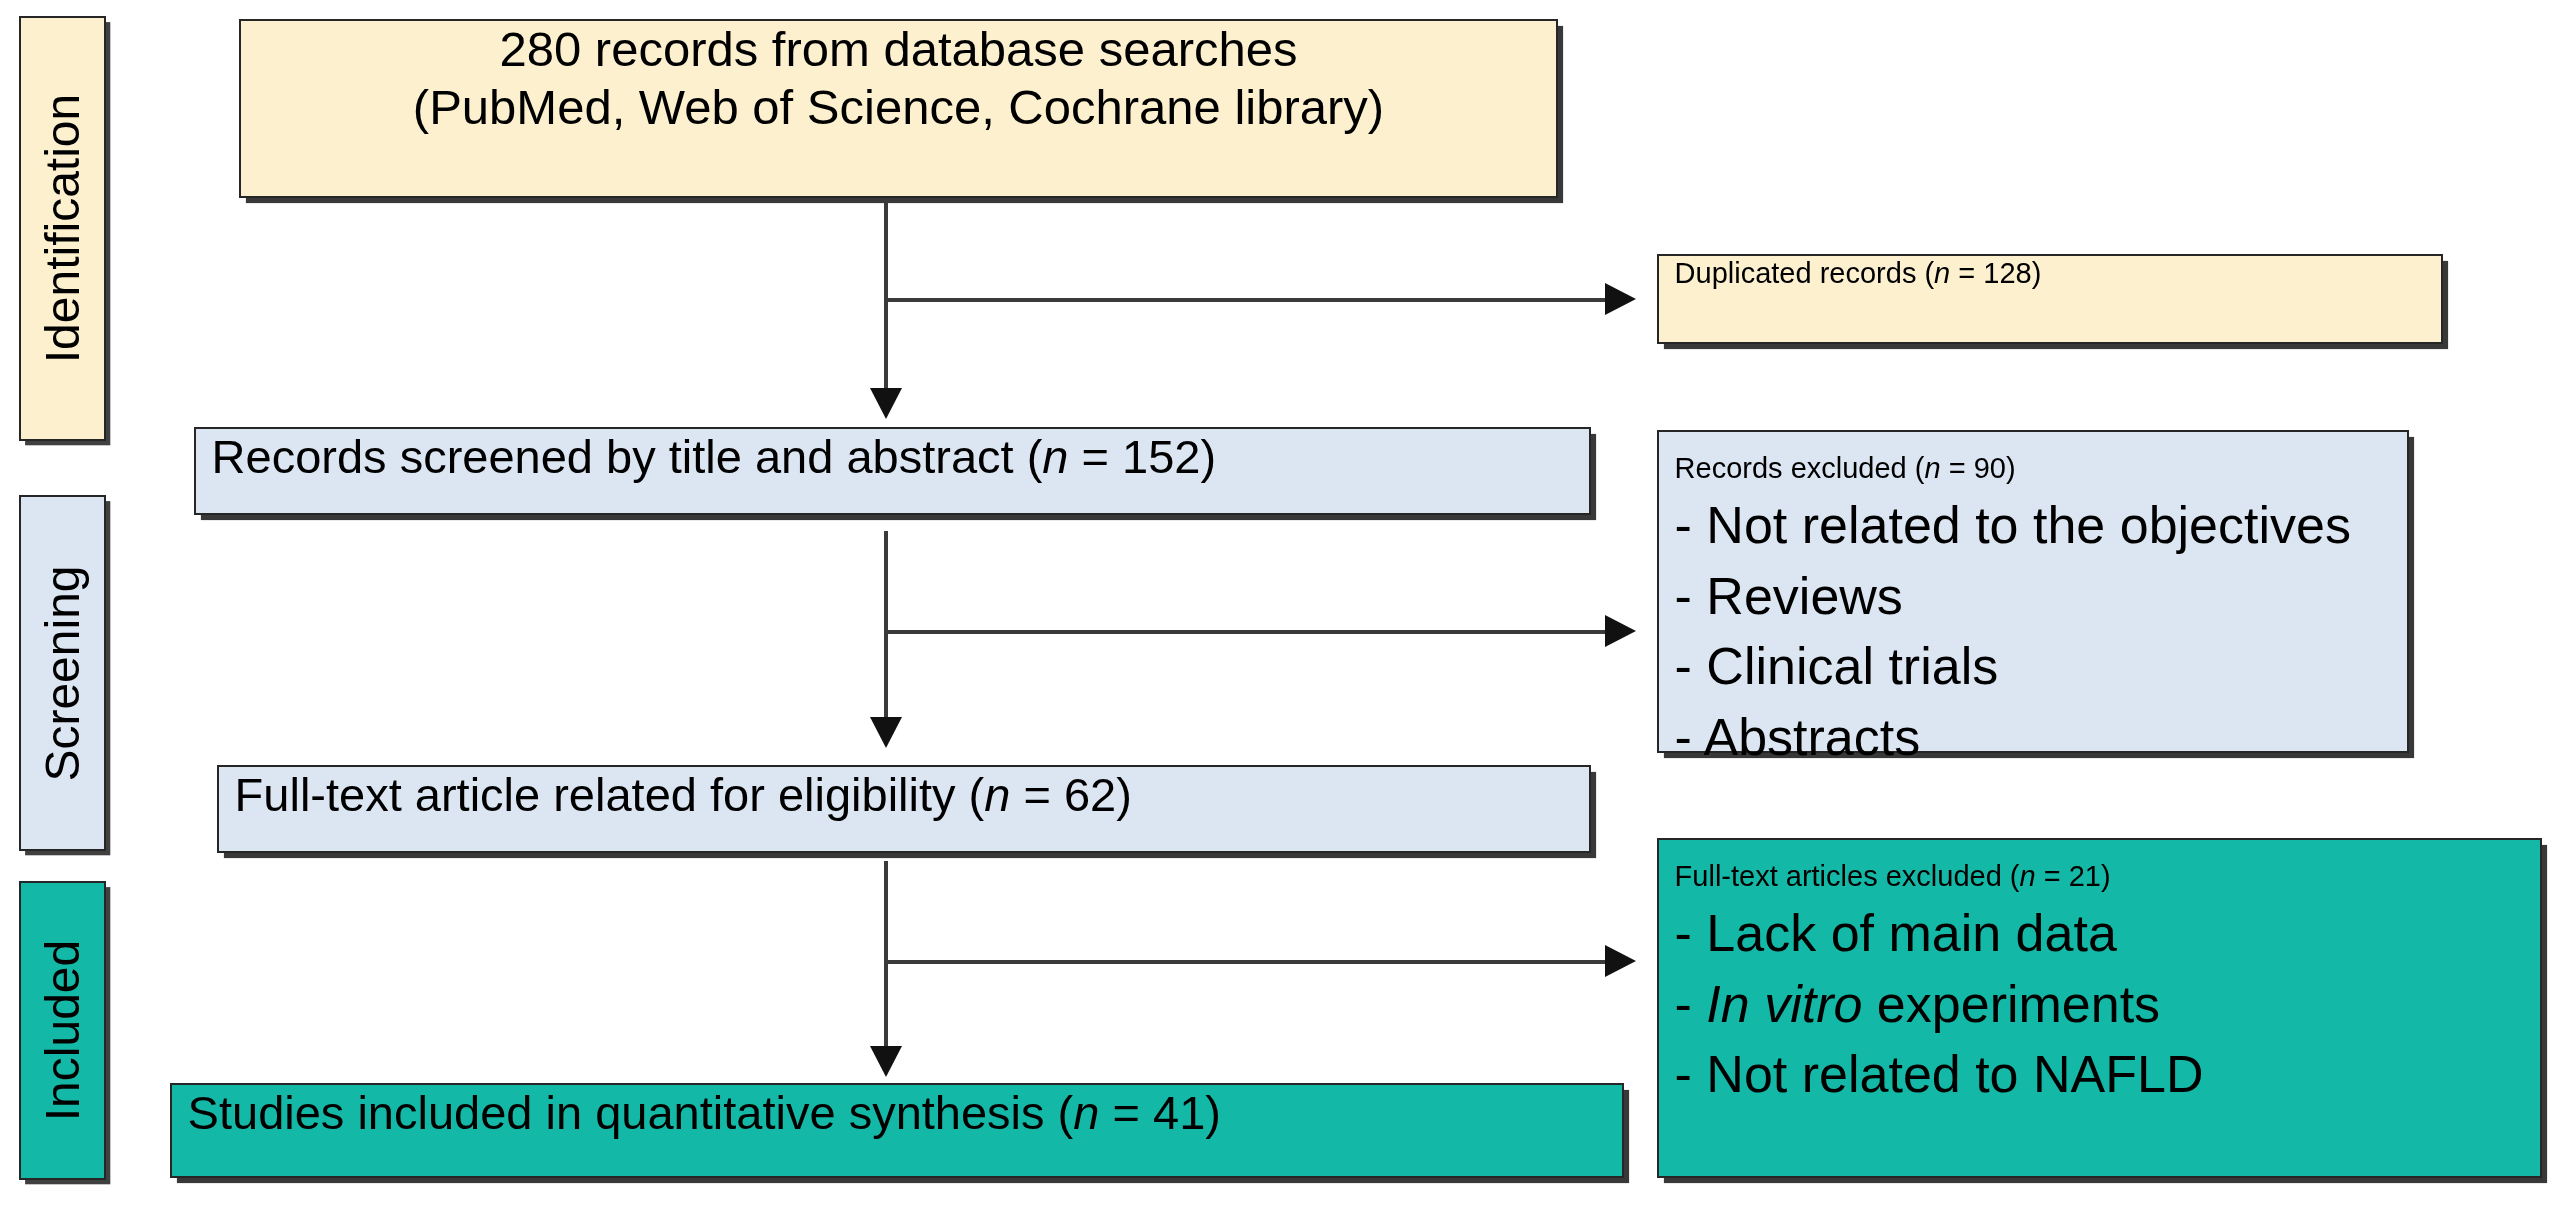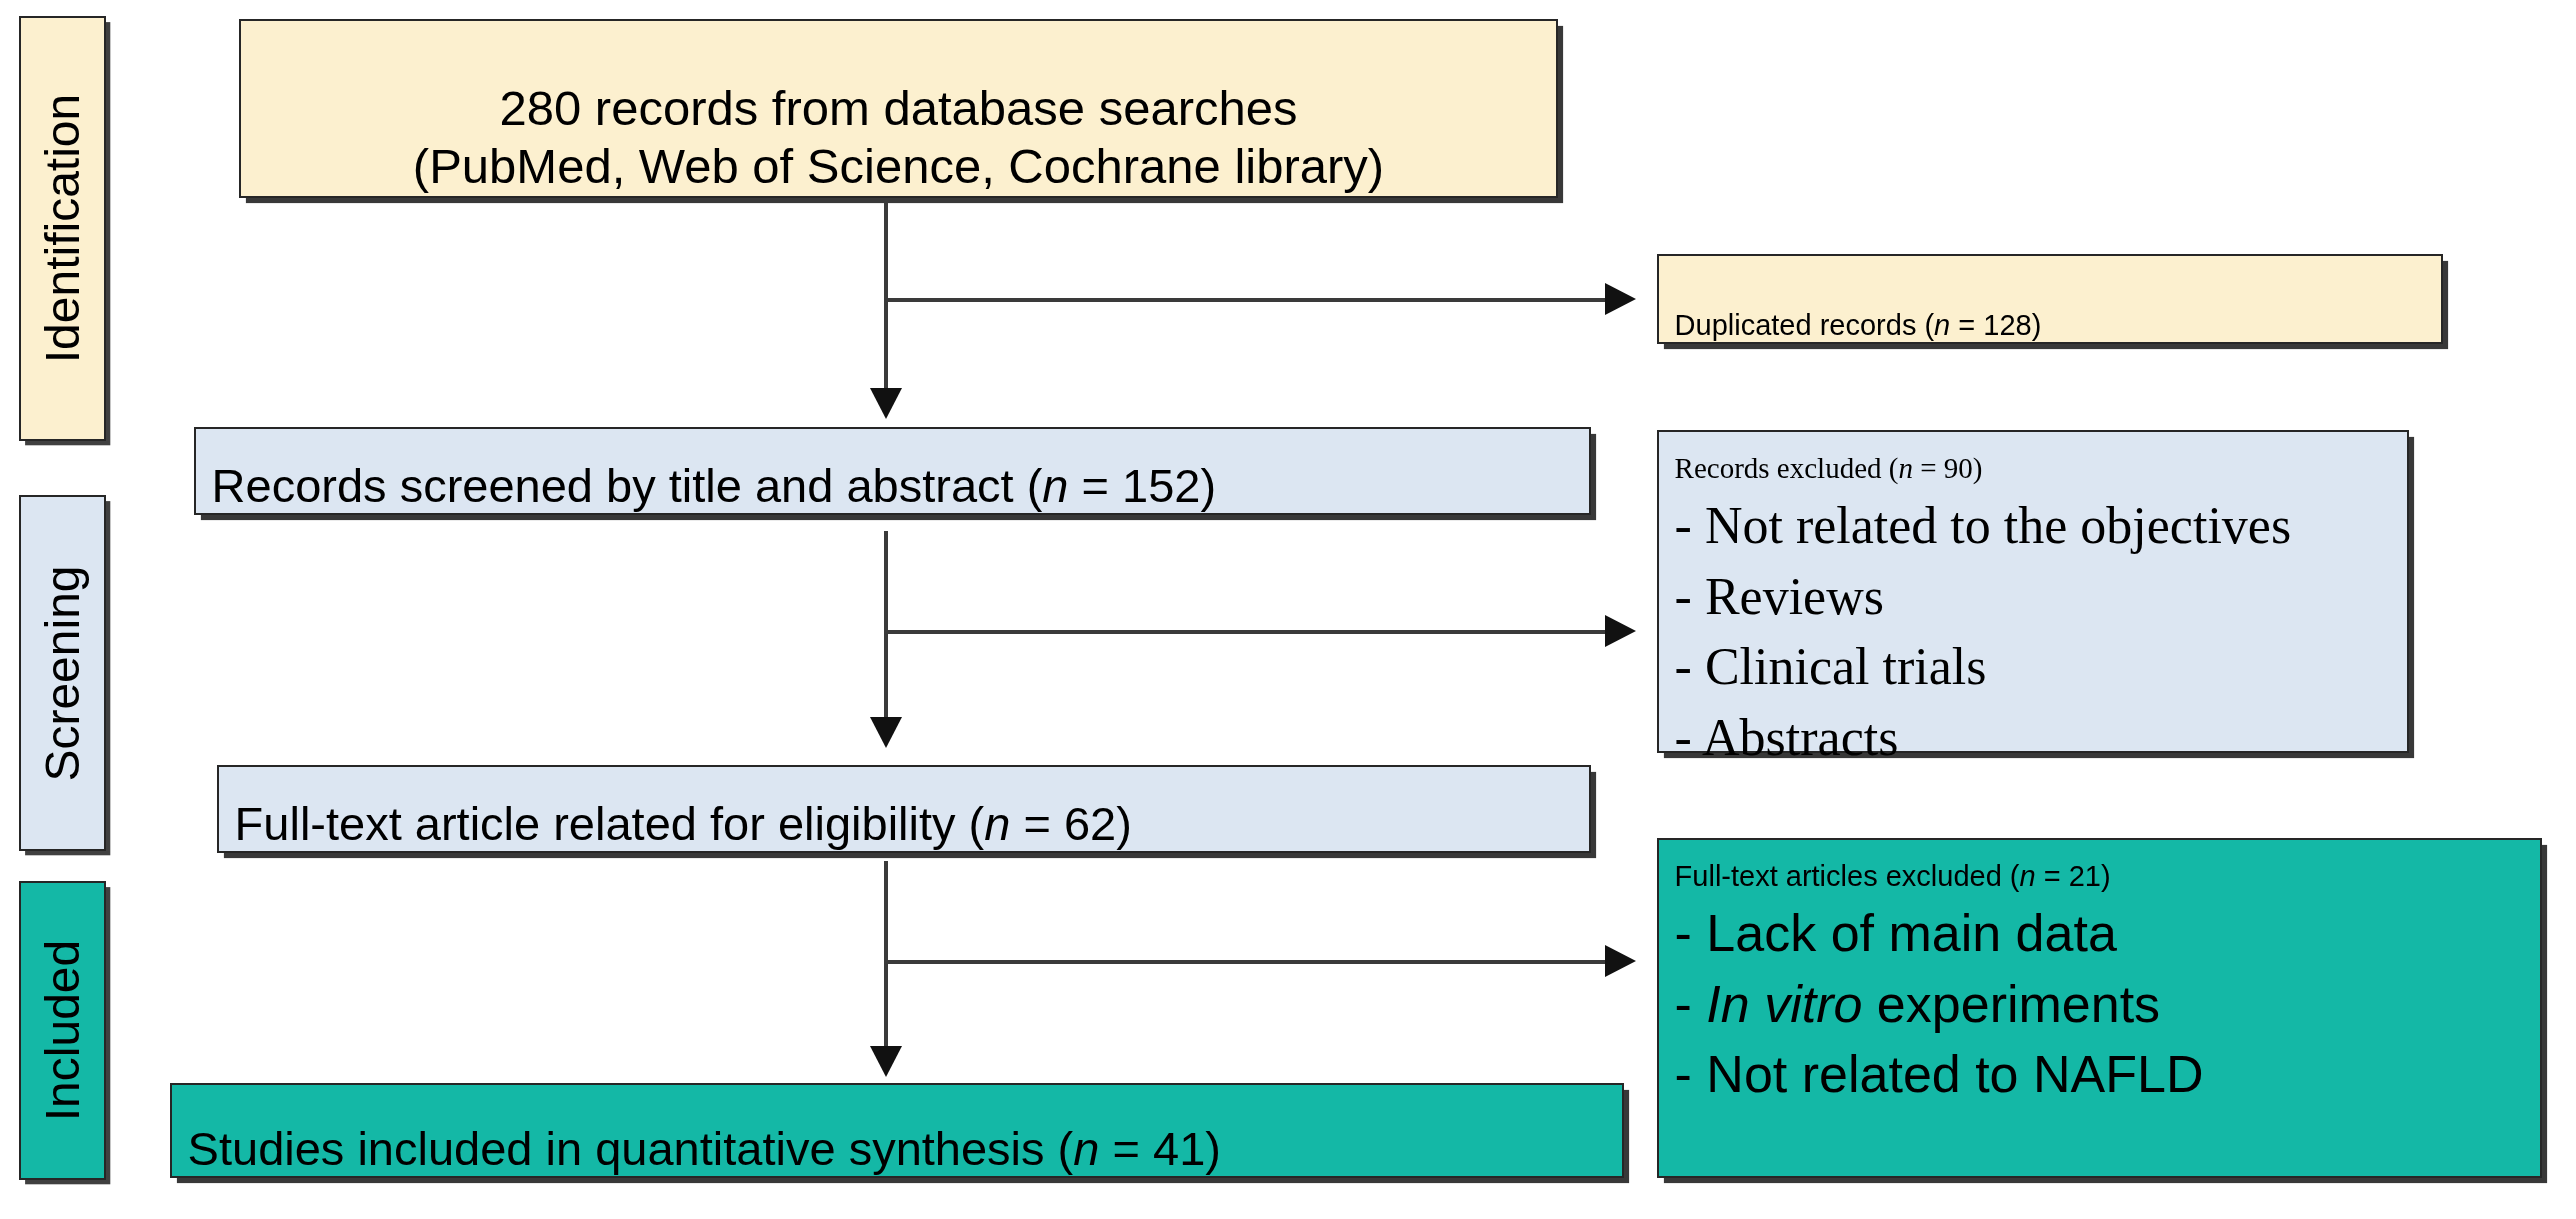--- a/index.html
+++ b/index.html
@@ -20,21 +20,21 @@
   }
 
   
   .box {
     position: absolute;
     box-sizing: border-box;
     border: 2.6px solid #262626;
     box-shadow: 6px 6px 0 -0.9px rgba(0,0,0,0.78);
     display: flex;
     flex-direction: column;
-    justify-content: flex-end;
+    justify-content: flex-start;
     line-height: 1.18;
   }
   .box.center   { align-items: center; text-align: center; }
   .box.leftal   { align-items: flex-start; text-align: left; }
 
   .fill-cream { background: #fcf0cf; }
   .fill-blue  { background: #dce6f2; }
   .fill-green { background: #14b8a6; }
 
   
@@ -134,21 +134,21 @@
 
   <div class="box leftal pad-l fill-blue t-main" style="left:194px; top:427px; width:1397px; height:88px;">
     <div><span>Records screened by title and abstract (</span><span class="it">n</span><span> = </span><span>152</span><span>)</span></div>
   </div>
 
   <div class="vline" style="left:884px; top:531px; height:198px;"></div>
   <div class="arrow-down" style="left:870px; top:717px;"></div>
   <div class="hline" style="left:887px; top:630px; width:720px;"></div>
   <div class="arrow-right" style="left:1605px; top:615px;"></div>
 
-  <div class="box leftal pad-l fill-blue" style="left:1657px; top:430px; width:752px; height:323px; justify-content:flex-start; padding-top:19px;font-family:Liberation Serif, serif;">
+  <div class="box leftal pad-l fill-blue" style="left:1657px; top:430px; width:752px; height:323px; justify-content:flex-start; padding-top:19px;">
     <div class="t-side"><span>Records excluded (</span><span class="it">n</span><span> = </span><span>90</span><span>)</span></div>
     <ul class="bullets t-bul">
       <li>- Not related to the objectives</li>
       <li>- Reviews</li>
       <li>- Clinical trials</li>
       <li>- Abstracts</li>
     </ul>
   </div>
 
   <div class="box leftal pad-l fill-blue t-main" style="left:217px; top:765px; width:1374px; height:88px;">

